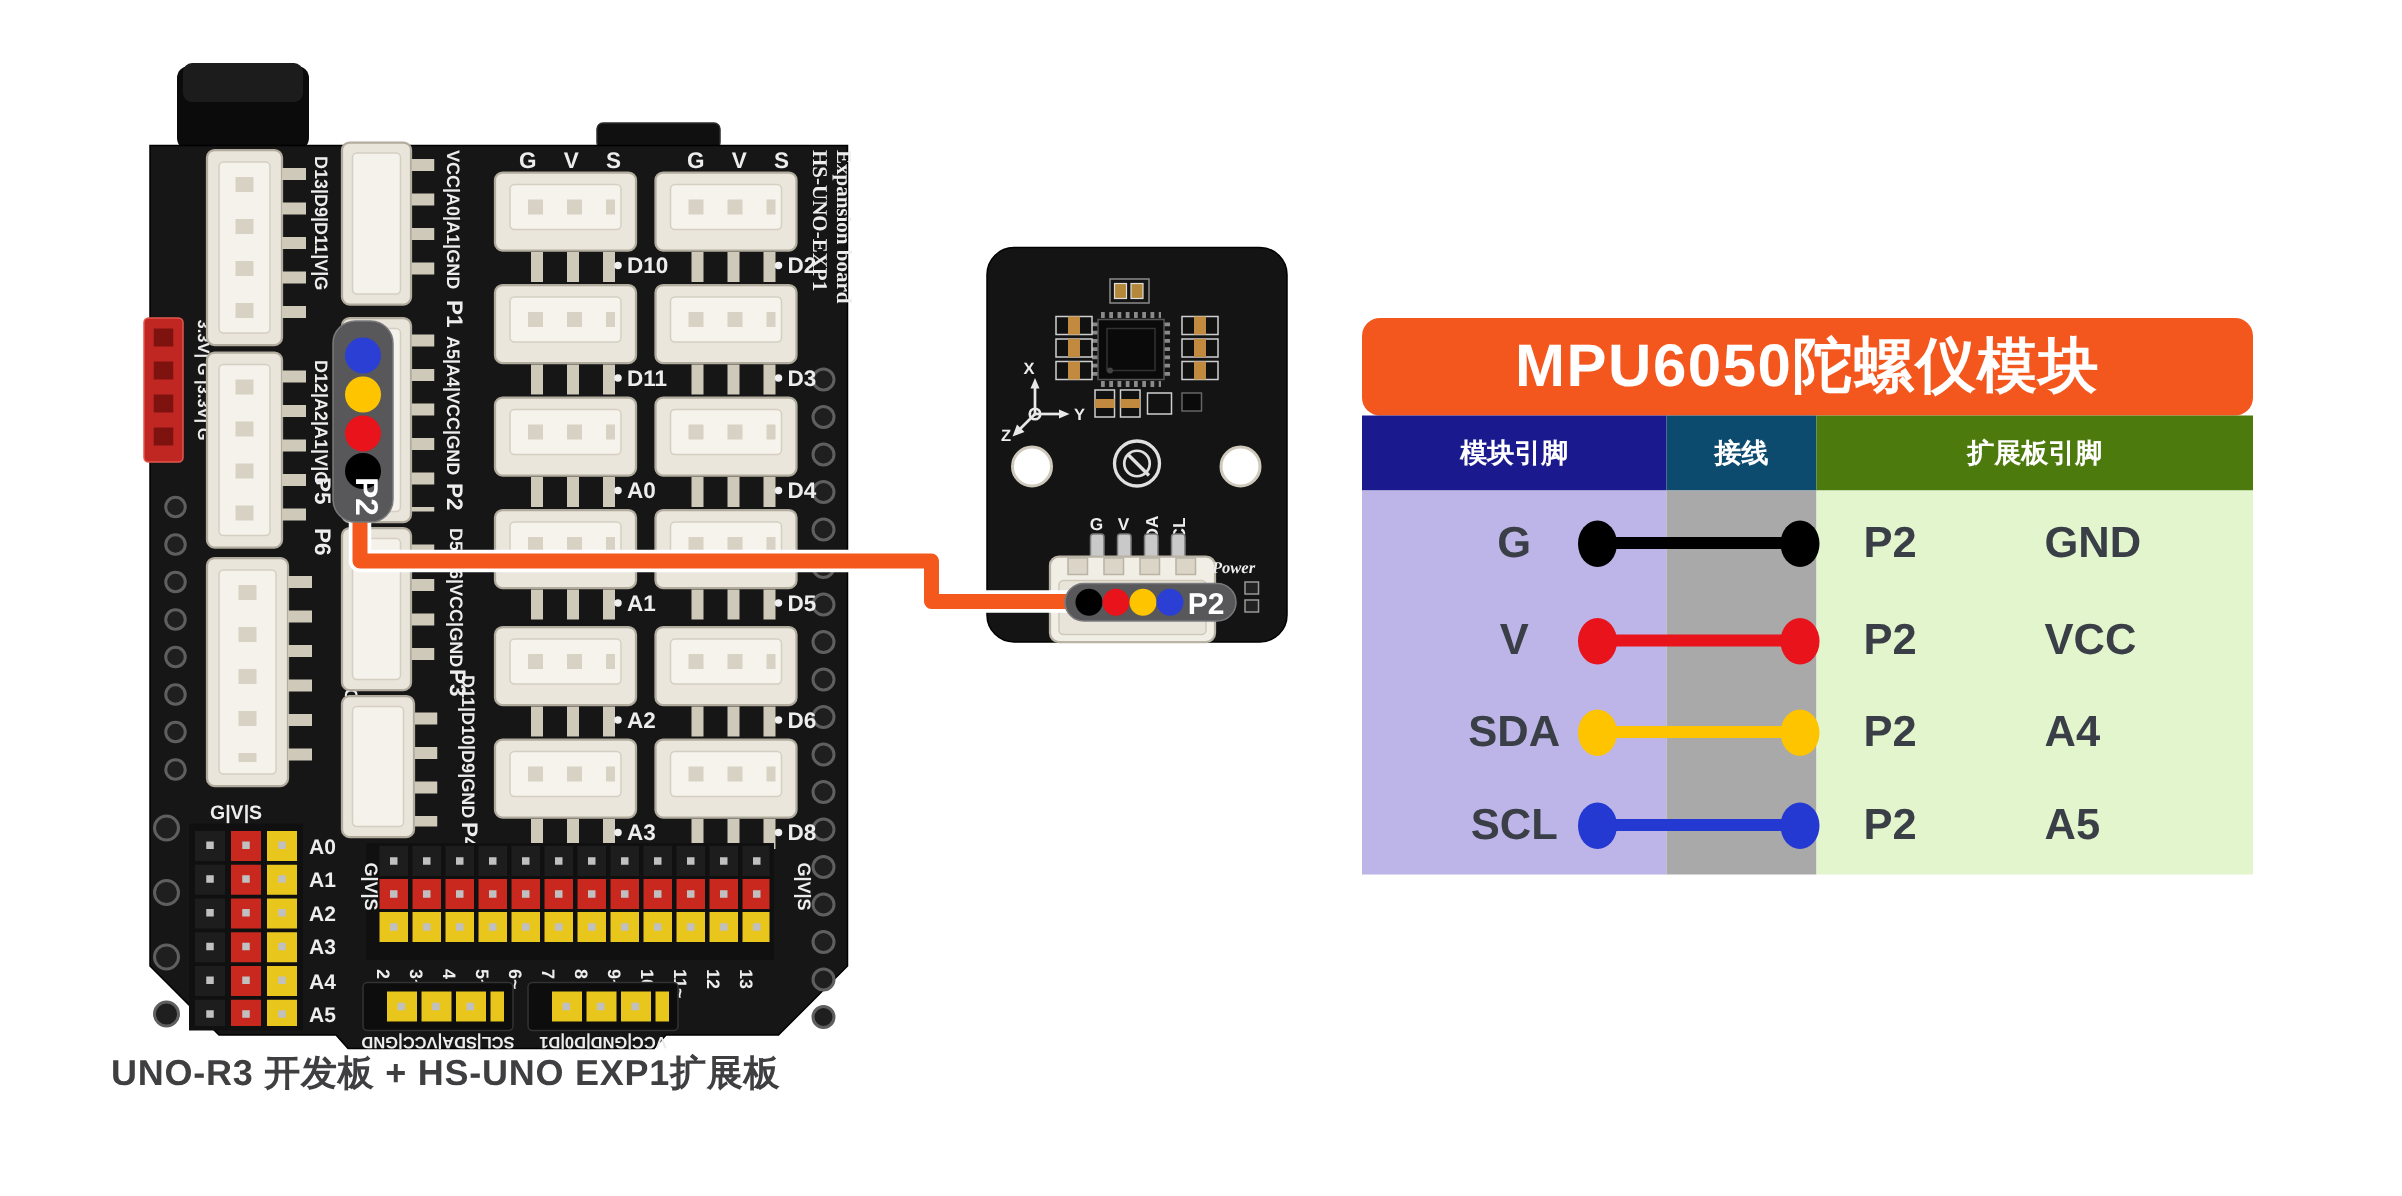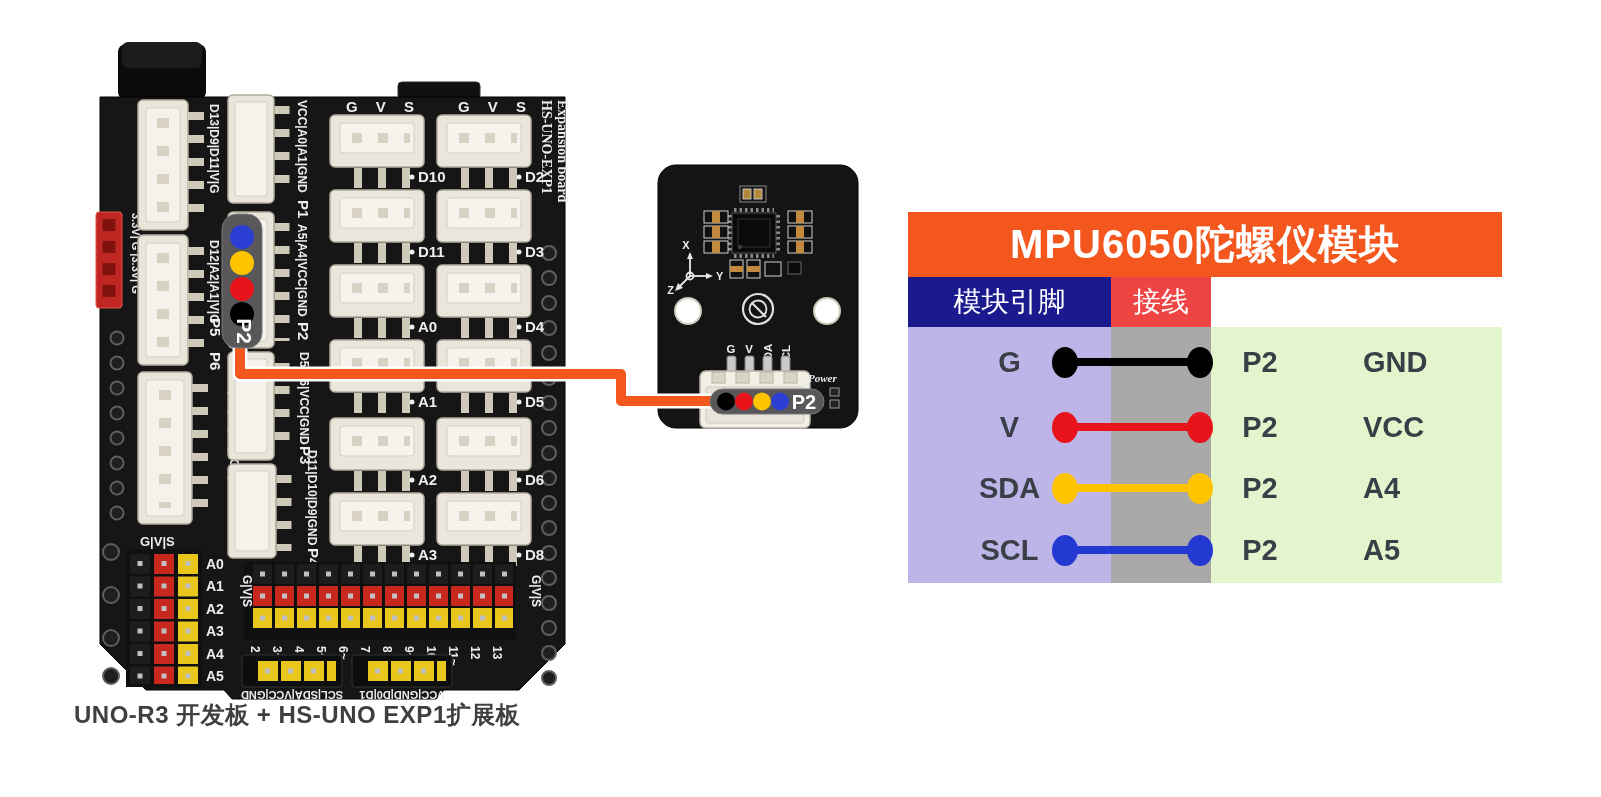--- a/index.html
+++ b/index.html
@@ -6,21 +6,21 @@
   #canvas{position:relative;width:1601px;height:797px;background:#ffffff;overflow:hidden;
           font-family:"Liberation Sans",sans-serif;}
   svg text{font-family:"Liberation Sans",sans-serif;}
   .silk{fill:#ededed;font-weight:bold;}
   .serifsilk{font-family:"Liberation Serif",serif;}
   
   #wiring-table{position:absolute;left:908px;top:212px;width:594px;}
   .t-title{height:65px;line-height:65px;text-align:center;color:#ffffff;
            font-size:40px;font-weight:bold;letter-spacing:1px;}
   .t-head{display:flex;height:50px;}
-  .t-head .hc{color:#ffffff;font-weight:normal;font-size:28px;text-align:center;line-height:50px;}
+  .t-head .hc{color:#ffffff;font-weight:bold;font-size:18px;text-align:center;line-height:50px;}
   .hc.c1{width:203px;} .hc.c2{width:100px;} .hc.c3{width:291px;}
   .t-body{position:relative;height:256px;}
   .colbg{position:absolute;top:0;height:100%;}
   .colbg.b1{left:0;width:203px;} .colbg.b2{left:203px;width:100px;} .colbg.b3{left:303px;width:291px;}
   .t-row{position:absolute;left:0;width:594px;height:32px;}
   .t-row .mod{position:absolute;left:0;top:0;width:203px;text-align:center;
               font-size:29px;font-weight:bold;color:#3a3f47;line-height:32px;}
   .t-row .wline{position:absolute;left:157px;top:12px;width:135px;height:8px;}
   .t-row .dot{position:absolute;top:1px;width:26px;height:31px;border-radius:50%;}
   .t-row .dot.l{left:144px;} .t-row .dot.r{left:279px;}
@@ -349,24 +349,25 @@
     <rect x="710" y="389" width="114" height="25" rx="12.5" fill="#58585b" stroke="#7a7a7d"></rect>
     <circle cx="726" cy="401.5" r="9" fill="#000000"></circle>
     <circle cx="744" cy="401.5" r="9" fill="#e8131b"></circle>
     <circle cx="762" cy="401.5" r="9" fill="#fec400"></circle>
     <circle cx="780" cy="401.5" r="9" fill="#2b3fd4"></circle>
     <text font-size="20" font-weight="bold" fill="#ffffff" text-anchor="middle" x="804" y="409">P2</text>
   </g>
 </svg>
 
 <div id="wiring-table">
-  <div class="t-title" style="background-color: rgb(244, 87, 30);">MPU6050陀螺仪模块</div>
+  <div class="t-title" style="background-color: rgb(244, 87, 30); border-radius: 12px;">MPU6050陀螺仪模块</div>
   <div class="t-head">
     <div class="hc c1" style="background-color: rgb(26, 26, 142);">模块引脚</div>
-    <div class="hc c2" style="background-color: #ef4444;">接线</div>
+    <div class="hc c2" style="background-color: #0c4a6e;">接线</div>
+    <div class="hc c3" style="background-color: rgb(77, 122, 12);">扩展板引脚</div>
   </div>
   <div class="t-body">
     <div class="colbg b1" style="background-color: rgb(189, 180, 232);"></div>
     <div class="colbg b2" style="background-color: rgb(169, 169, 169);"></div>
     <div class="colbg b3" style="background-color: rgb(227, 245, 205);"></div>
 
     <div class="t-row" style="top:19px">
       <span class="mod">G</span>
       <div class="wline" style="background-color: rgb(0, 0, 0);"></div>
       <div class="dot l" style="background-color: rgb(0, 0, 0);"></div>

